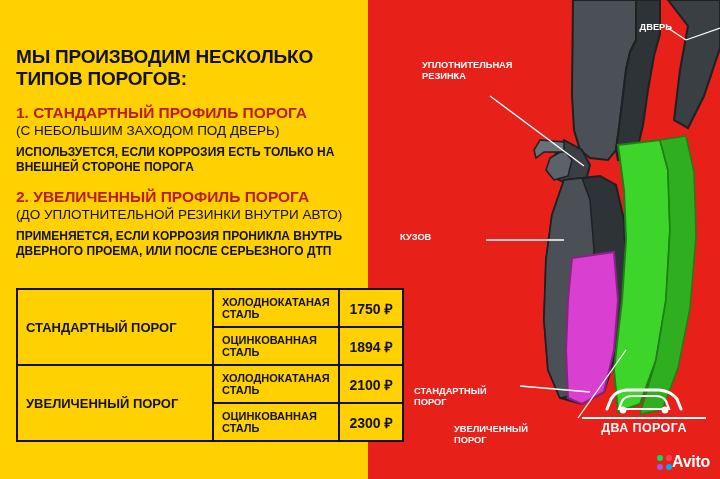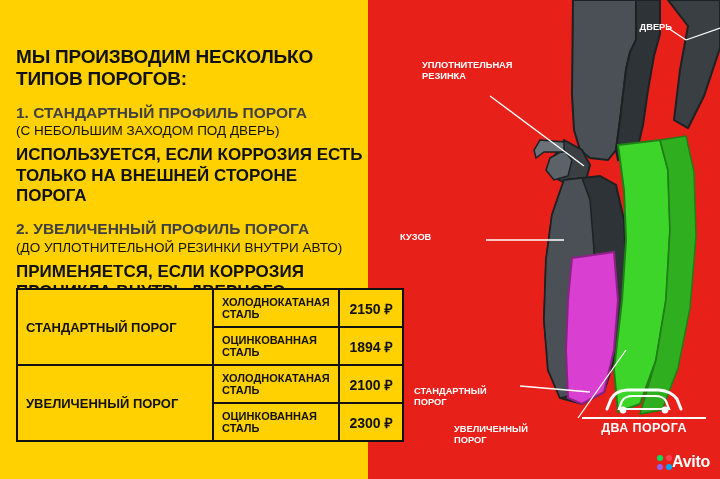--- a/index.html
+++ b/index.html
@@ -37,34 +37,34 @@
     color: #111;
     letter-spacing: -0.2px;
     text-transform: uppercase;
   }
   .sec {
     margin-top: 14px;
   }
   .sec-title {
     font-size: 15.5px;
     font-weight: bold;
-    color: #404040;
+    color: #b91c1c;
     line-height: 1.12;
     text-transform: uppercase;
   }
   .sec-sub {
     font-size: 13.5px;
     font-weight: normal;
     color: #111;
     line-height: 1.12;
     margin-top: 2px;
     text-transform: uppercase;
   }
   .sec-body {
-    font-size: 17px;
+    font-size: 12px;
     font-weight: bold;
     color: #111;
     line-height: 1.2;
     margin-top: 7px;
     text-transform: uppercase;
   }
   
   .price-table {
     position: absolute;
     left: 16px;
@@ -176,21 +176,21 @@
       <div class="sec-sub">(до уплотнительной резинки внутри авто)</div>
       <div class="sec-body">Применяется, если коррозия проникла внутрь дверного проема, или после серьезного ДТП</div>
     </div>
   </div>
 
   <table class="price-table">
     <tbody>
       <tr>
         <td class="pt-name" rowspan="2">Стандартный порог</td>
         <td class="pt-steel">Холоднокатаная сталь</td>
-        <td class="pt-price">2150 ₽</td>
+        <td class="pt-price">1750 ₽</td>
       </tr>
       <tr>
         <td class="pt-steel">Оцинкованная сталь</td>
         <td class="pt-price">1894 ₽</td>
       </tr>
       <tr>
         <td class="pt-name" rowspan="2">Увеличенный порог</td>
         <td class="pt-steel">Холоднокатаная сталь</td>
         <td class="pt-price">2100 ₽</td>
       </tr>

